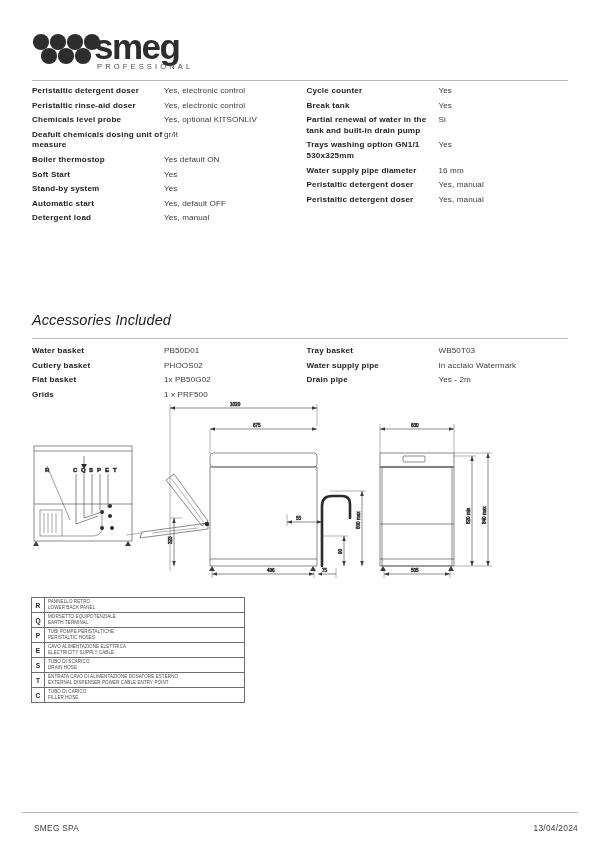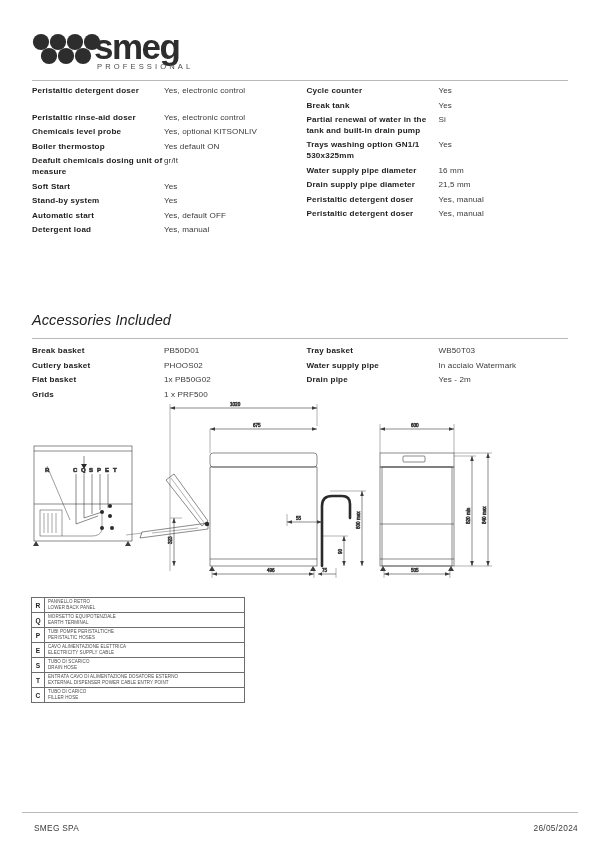--- a/index.html
+++ b/index.html
@@ -97,35 +97,35 @@
 
   <div class="rule" style="top:80px;"></div>
 
   <div class="spec-wrap">
     <div class="spec-cols">
       <div class="spec-col left">
         <div class="srow">
           <div class="sname">Peristaltic detergent doser</div>
           <div class="sval">Yes, electronic control</div>
         </div>
-        <div class="srow" style="margin-top:16px;">
+        <div class="srow" style="margin-top:4px;">
           <div class="sname">Peristaltic rinse-aid doser</div>
           <div class="sval">Yes, electronic control</div>
         </div>
         <div class="srow">
           <div class="sname">Chemicals level probe</div>
           <div class="sval">Yes, optional KITSONLIV</div>
         </div>
         <div class="srow">
+          <div class="sname">Deafult chemicals dosing unit of measure</div>
+          <div class="sval">gr/lt</div>
+        </div>
+        <div class="srow">
           <div class="sname">Boiler thermostop</div>
           <div class="sval">Yes default ON</div>
-        </div>
-        <div class="srow">
-          <div class="sname">Deafult chemicals dosing unit of measure</div>
-          <div class="sval">gr/lt</div>
         </div>
         <div class="srow">
           <div class="sname">Soft Start</div>
           <div class="sval">Yes</div>
         </div>
         <div class="srow">
           <div class="sname">Stand-by system</div>
           <div class="sval">Yes</div>
         </div>
         <div class="srow">
@@ -153,43 +153,39 @@
         </div>
         <div class="srow">
           <div class="sname">Trays washing option GN1/1 530x325mm</div>
           <div class="sval">Yes</div>
         </div>
         <div class="srow">
           <div class="sname">Water supply pipe diameter</div>
           <div class="sval">16 mm</div>
         </div>
         <div class="srow">
-          <div class="sname">Drain supply pipe diameter</div>
-          <div class="sval">21,5 mm</div>
-        </div>
-        <div class="srow">
           <div class="sname">Peristaltic detergent doser</div>
           <div class="sval">Yes, manual</div>
         </div>
         <div class="srow">
           <div class="sname">Peristaltic detergent doser</div>
           <div class="sval">Yes, manual</div>
         </div>
       </div>
     </div>
   </div>
 
   <div class="sec-title" style="top:312px;">Accessories Included</div>
   <div class="rule" style="top:338px;"></div>
 
   <div class="acc-wrap">
     <div class="spec-cols">
       <div class="spec-col left">
         <div class="srow">
-          <div class="sname">Break basket</div>
+          <div class="sname">Water basket</div>
           <div class="sval">PB50D01</div>
         </div>
         <div class="srow">
           <div class="sname">Cutlery basket</div>
           <div class="sval">PHOOS02</div>
         </div>
         <div class="srow">
           <div class="sname">Flat basket</div>
           <div class="sval">1x PB50G02</div>
         </div>
@@ -426,15 +422,15 @@
       <div class="lkey">C</div>
       <div class="ltxt">
         <div class="lit">TUBO DI CARICO</div>
         <div class="len">FILLER HOSE</div>
       </div>
     </div>
   </div>
 
   <div class="foot-rule"></div>
   <div class="foot-left">SMEG SPA</div>
-  <div class="foot-right">26/05/2024</div>
+  <div class="foot-right">13/04/2024</div>
 
 </div>
 
 </body></html>

